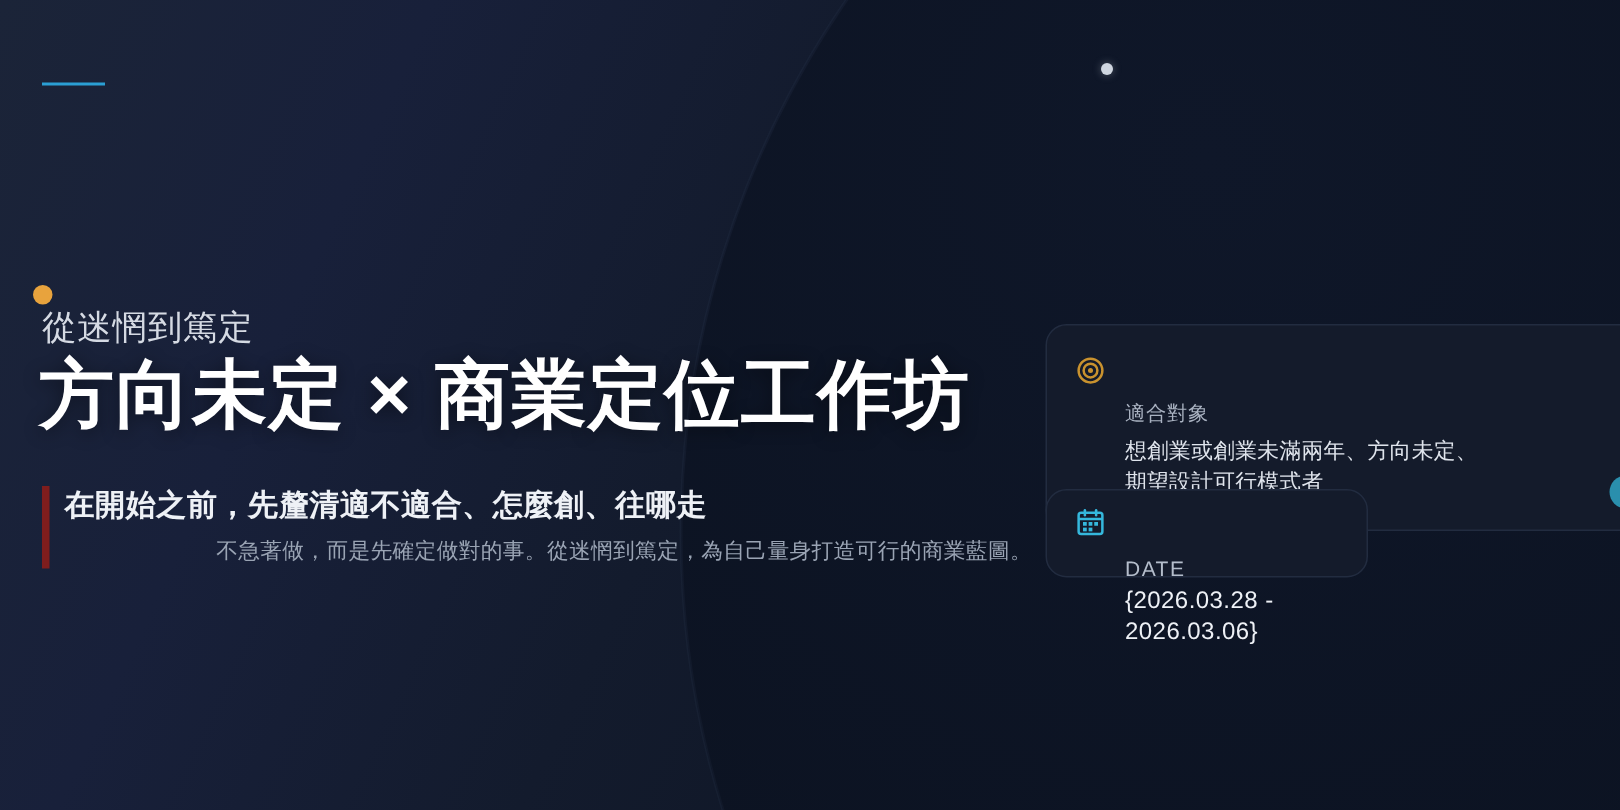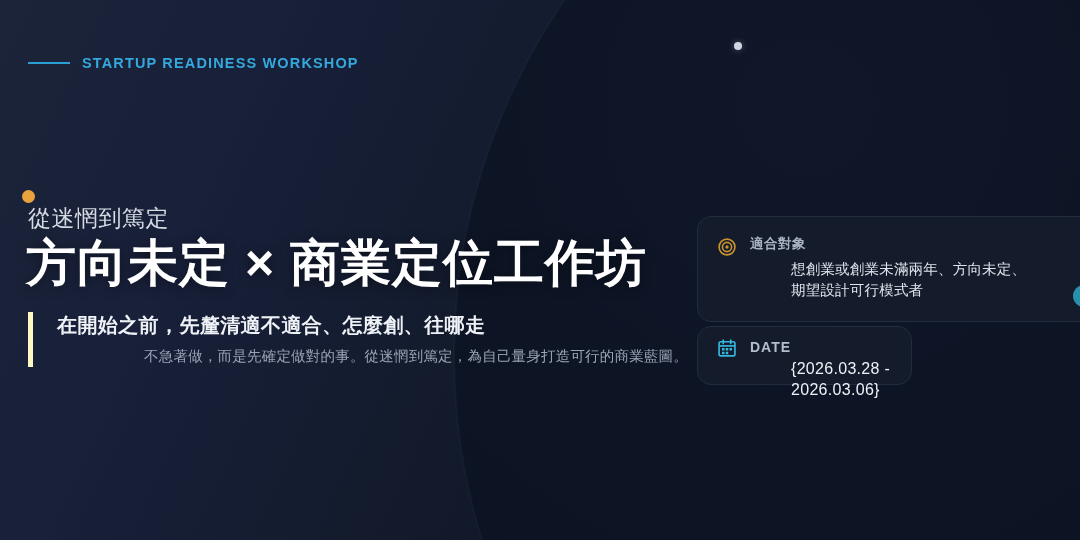--- a/index.html
+++ b/index.html
@@ -126,24 +126,24 @@
     color: #ffffff;
     letter-spacing: 1px;
     white-space: nowrap;
     text-shadow: 0 2px 12px rgba(0,0,0,0.45);
   }
 
   
   .lede {
     position: absolute;
     left: 28px;
-    top: 312px;
+    top: 324px;
     width: 660px;
-    border-left: 5px solid #fef9c3;
-    padding-left: 24px;
+    border-left: 5px solid #7f1d1d;
+    padding-left: 10px;
   }
   .lede-main {
     font-size: 20px;
     line-height: 27px;
     font-weight: bold;
     color: #eef1f6;
     letter-spacing: 0.4px;
     white-space: nowrap;
   }
   .lede-sub {
@@ -189,40 +189,40 @@
     height: 20px;
     margin-top: 2px;
     display: block;
   }
   #card-date .card-icon { margin-top: 0; }
 
   .card-body { min-width: 0; }
 
   .card-label {
     font-size: 13.5px;
-    font-weight: bold;
+    font-weight: normal;
     color: #aab3c2;
     letter-spacing: 0.5px;
     line-height: 18px;
     white-space: nowrap;
+    margin-top: 32px;
   }
   #card-date .card-label {
     font-size: 14px;
     letter-spacing: 1px;
     color: #b4bdcb;
   }
 
   .card-value {
     margin-top: 6px;
     font-size: 14.5px;
     line-height: 21px;
     color: #dfe4ec;
     letter-spacing: 0.2px;
     white-space: pre-line;
-    margin-left: 41px;
   }
   #card-date .card-value {
     margin-top: 2px;
     font-size: 16px;
     line-height: 21px;
     color: #eef1f6;
     letter-spacing: 0.3px;
   }
 
   .card-accent-dot {
@@ -239,21 +239,20 @@
 
 <div id="banner">
 
   <div class="bg-sheen"></div>
   <div class="bg-orb"></div>
   <div class="bg-orb-edge"></div>
   <div class="spark-dot"></div>
 
   <div class="eyebrow">
     <span class="eyebrow-rule"></span>
-    <span class="eyebrow-text">STARTUP READINESS WORKSHOP</span>
   </div>
 
   <div class="headline-block">
     <span class="kicker-dot"></span>
     <div class="kicker">從迷惘到篤定</div>
     <h1 class="headline">方向未定 × 商業定位工作坊</h1>
   </div>
 
   <div class="lede">
     <div class="lede-main">在開始之前，先釐清適不適合、怎麼創、往哪走</div>

